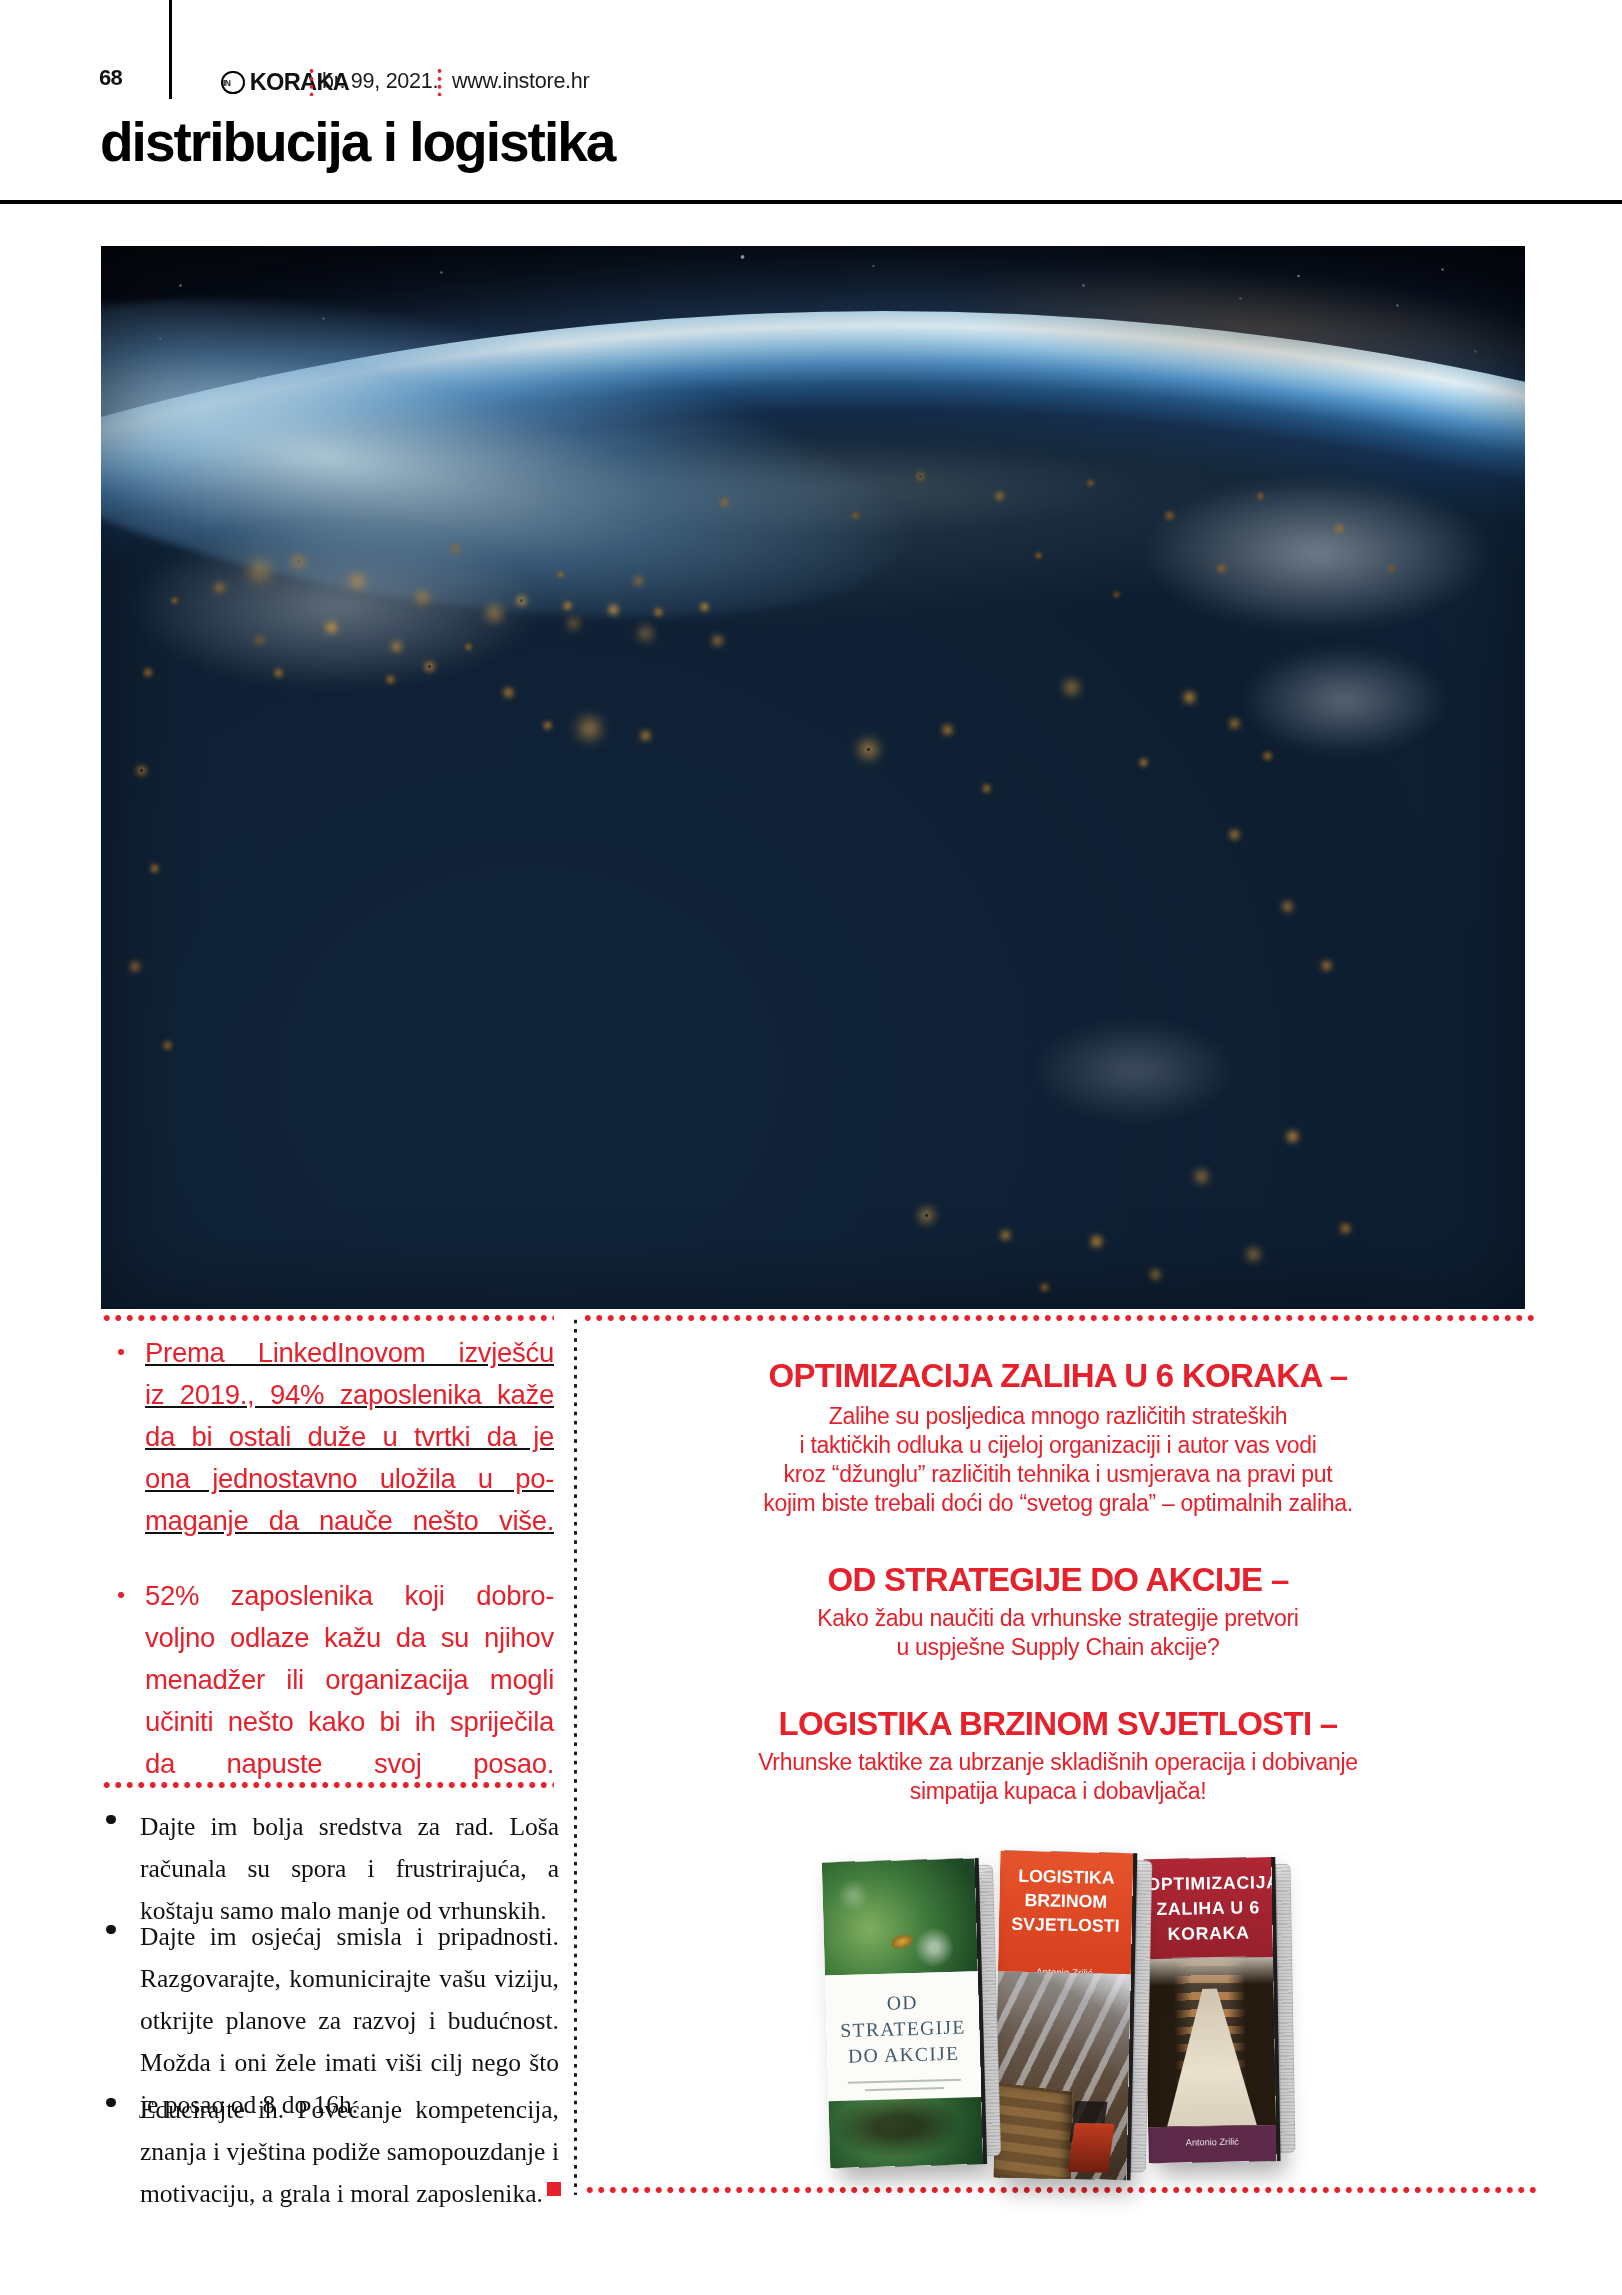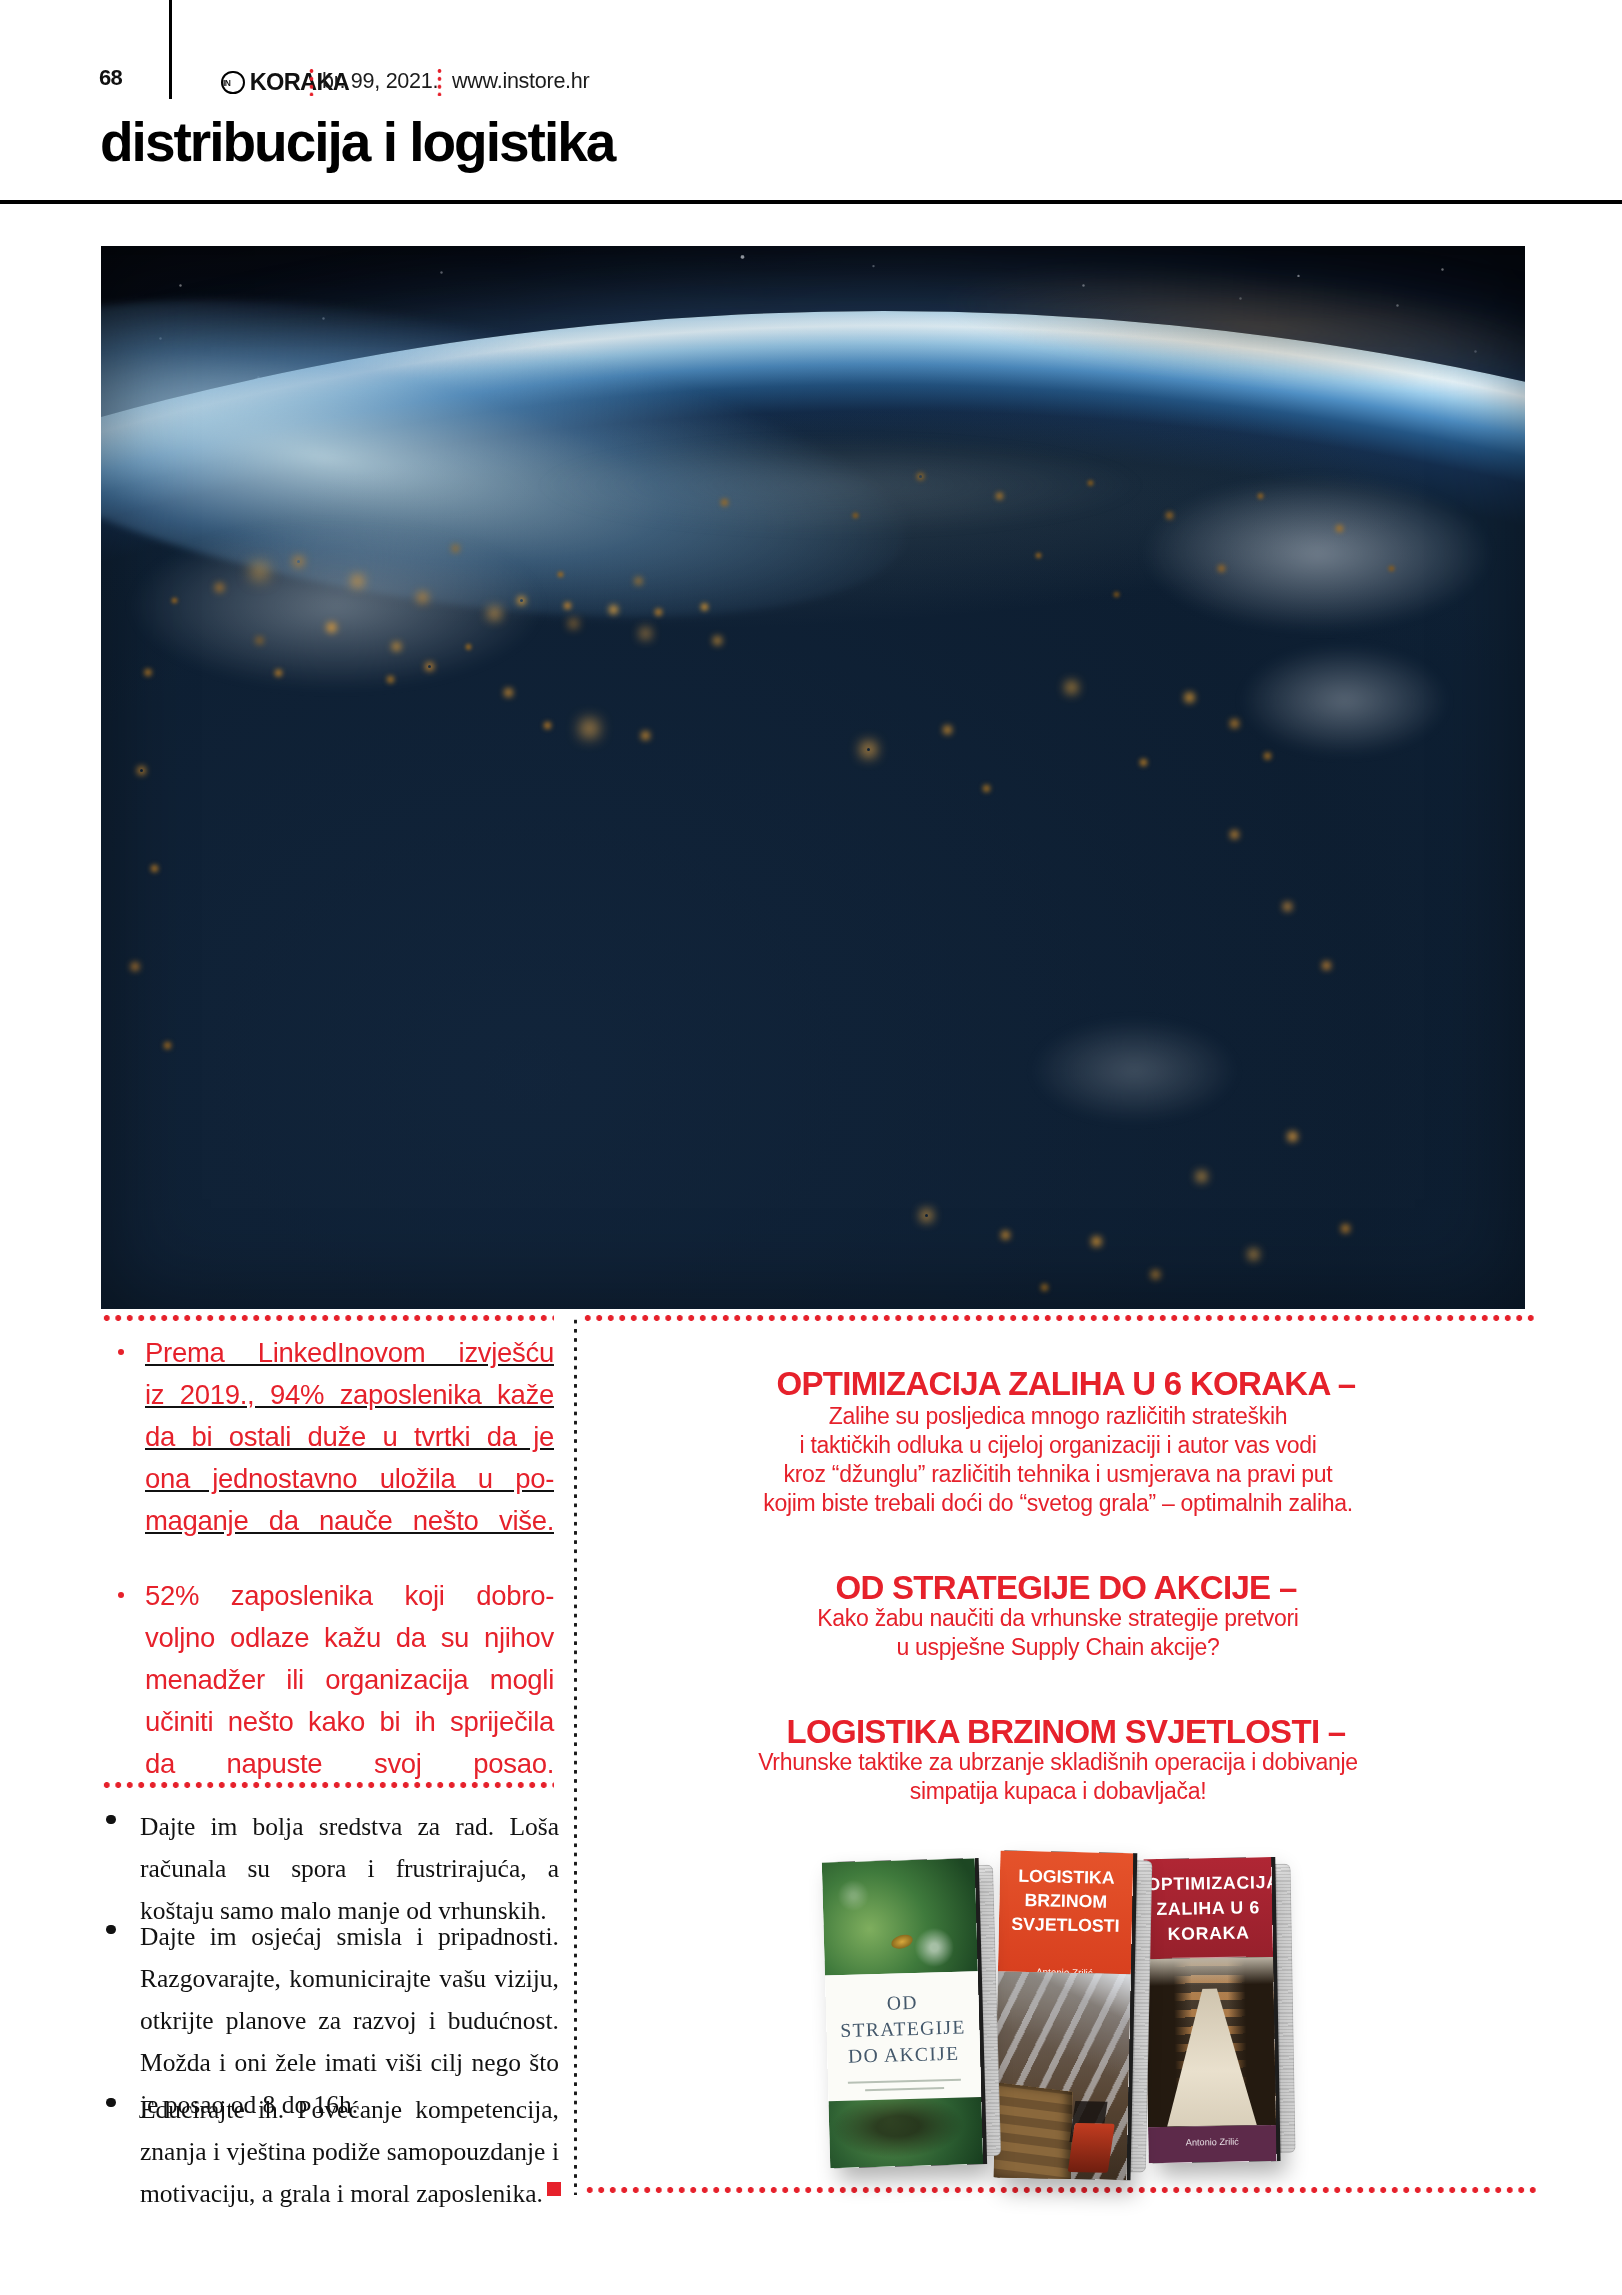--- a/index.html
+++ b/index.html
@@ -99,21 +99,21 @@
   .rb .txt{margin:0;padding-left:44px;font-size:27.5px;line-height:42px;color:#e6212b;letter-spacing:-0.3px;
       white-space:pre-line;text-align:justify;text-align-last:justify;}
   .rdot{position:absolute;left:17px;top:17px;width:5.9px;height:5.9px;border-radius:50%;background:#e6212b;}
   .bb{position:absolute;left:101px;width:458px;font-family:"Liberation Serif",serif;}
   .bb1{top:1806px;} .bb2{top:1916px;} .bb3{top:2089px;}
   .bb .txt{margin:0;padding-left:39px;font-size:25.5px;line-height:42px;color:#121212;text-align:justify;}
   .bdot{position:absolute;left:5.2px;top:8.5px;width:9.8px;height:9.8px;border-radius:50%;background:#111;}
   .endmark{position:absolute;left:547px;top:2182px;width:14.4px;height:14.4px;background:#e6212b;}
 
   
-  .promo-h{position:absolute;left:582px;width:952px;margin:8px;text-align:center;
+  .promo-h{position:absolute;left:582px;width:952px;margin:0;text-align:center;
       font-size:33px;font-weight:700;letter-spacing:-0.7px;color:#e6212b;}
   .promo-b{position:absolute;left:582px;width:952px;margin:0;text-align:center;
       font-size:23px;line-height:29px;letter-spacing:-0.3px;color:#e6212b;white-space:pre-line;}
   .s1h{top:1357px;} .s1b{top:1402px;}
   .s2h{top:1561px;} .s2b{top:1604px;}
   .s3h{top:1705px;} .s3b{top:1748px;}
 
   
   .book{position:absolute;}
   .book .pages{position:absolute;top:6.5px;bottom:7.9px;right:0;width:18.3px;border-radius:0 5.9px 5.9px 0;

